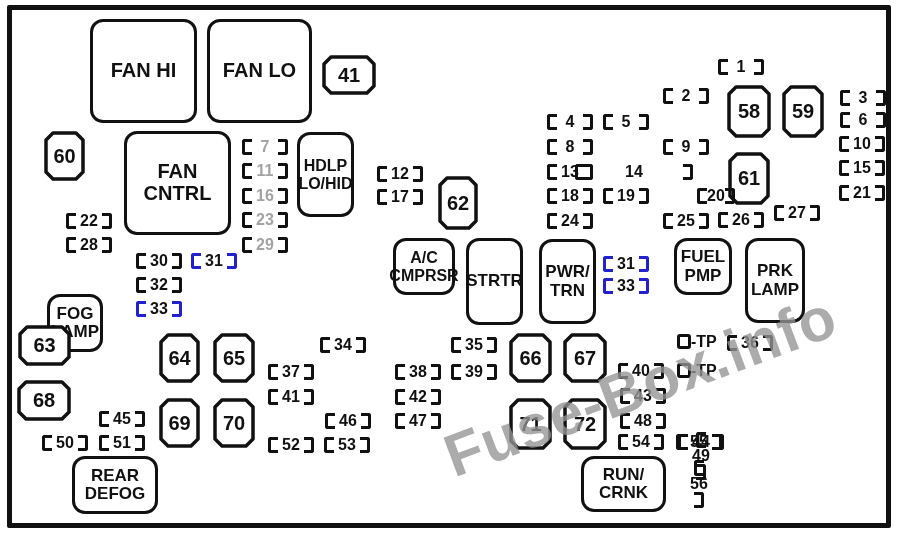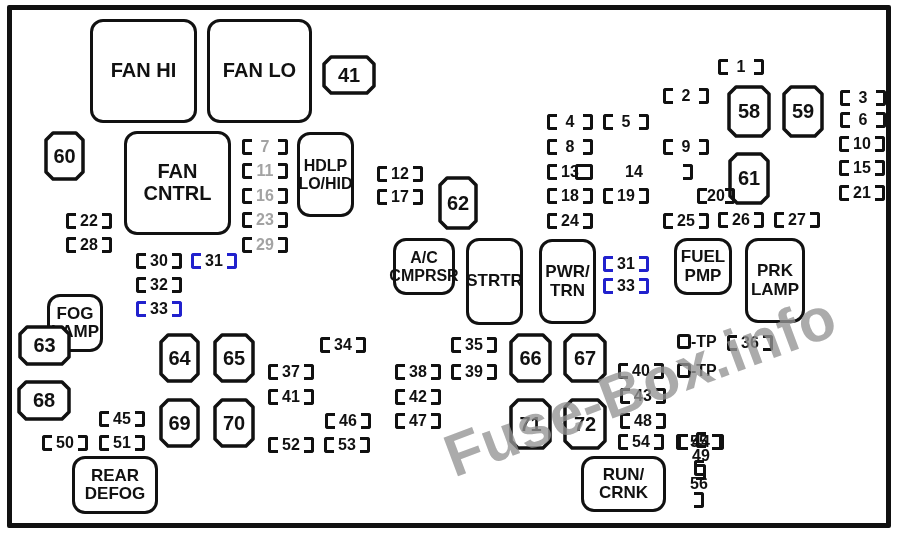--- a/index.html
+++ b/index.html
@@ -295,21 +295,21 @@
       <div class="fitem" style="left: 663px; top: 212px;">
         <div class="lb"></div>
         <div class="num">25</div>
         <div class="rb"></div>
       </div>
       <div class="fitem" style="left: 718px; top: 211px;">
         <div class="lb"></div>
         <div class="num">26</div>
         <div class="rb"></div>
       </div>
-      <div class="fitem" style="left: 774px; top: 211px;">
+      <div class="fitem" style="left: 774px; top: 204px;">
         <div class="lb"></div>
         <div class="num">27</div>
         <div class="rb"></div>
       </div>
       <div class="fitem" style="left: 66px; top: 236px;">
         <div class="lb"></div>
         <div class="num">28</div>
         <div class="rb"></div>
       </div>
       <div class="fitem gray" style="left: 242px; top: 236px;">

